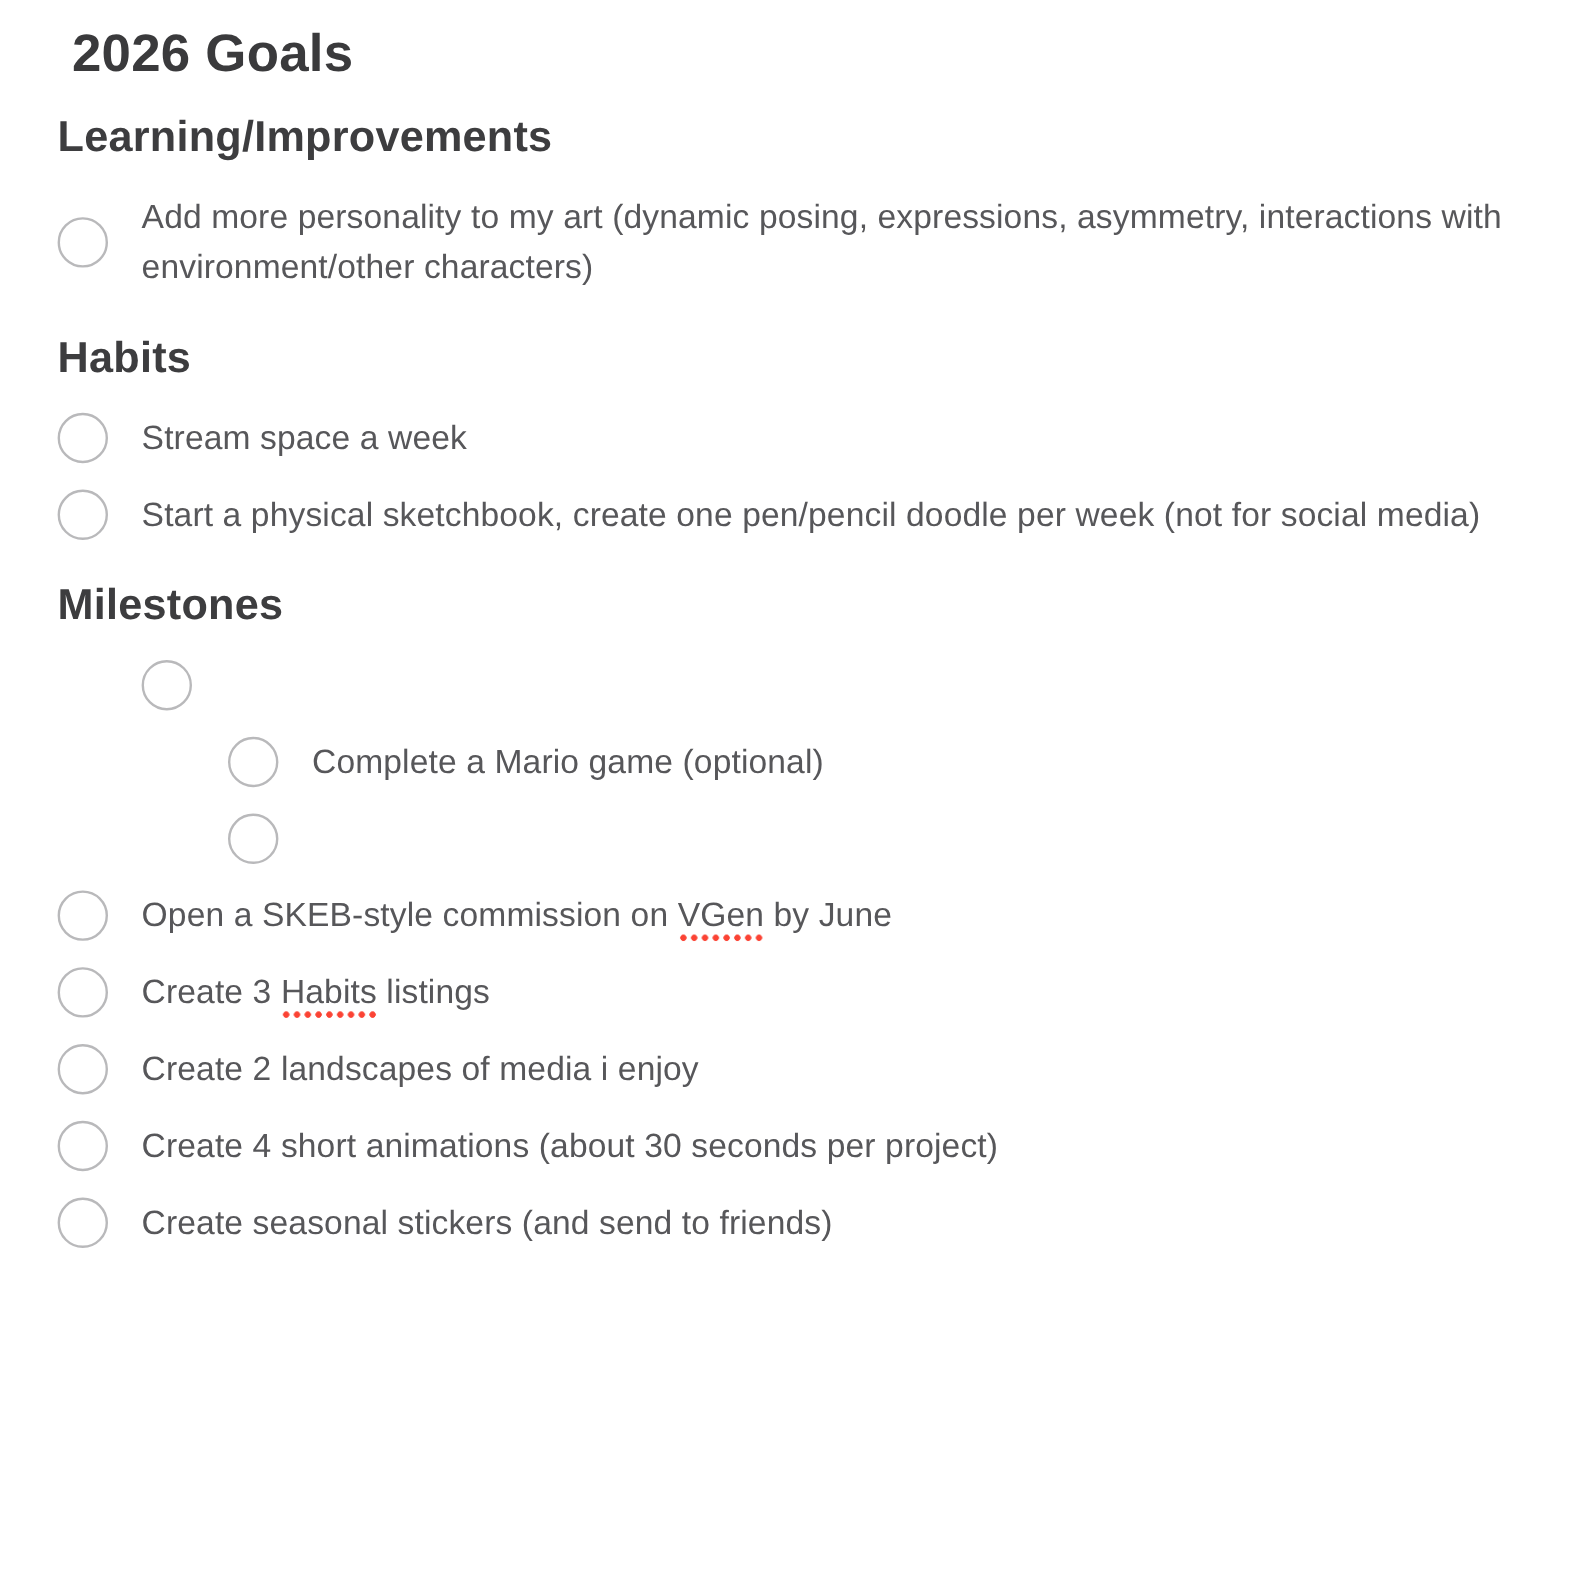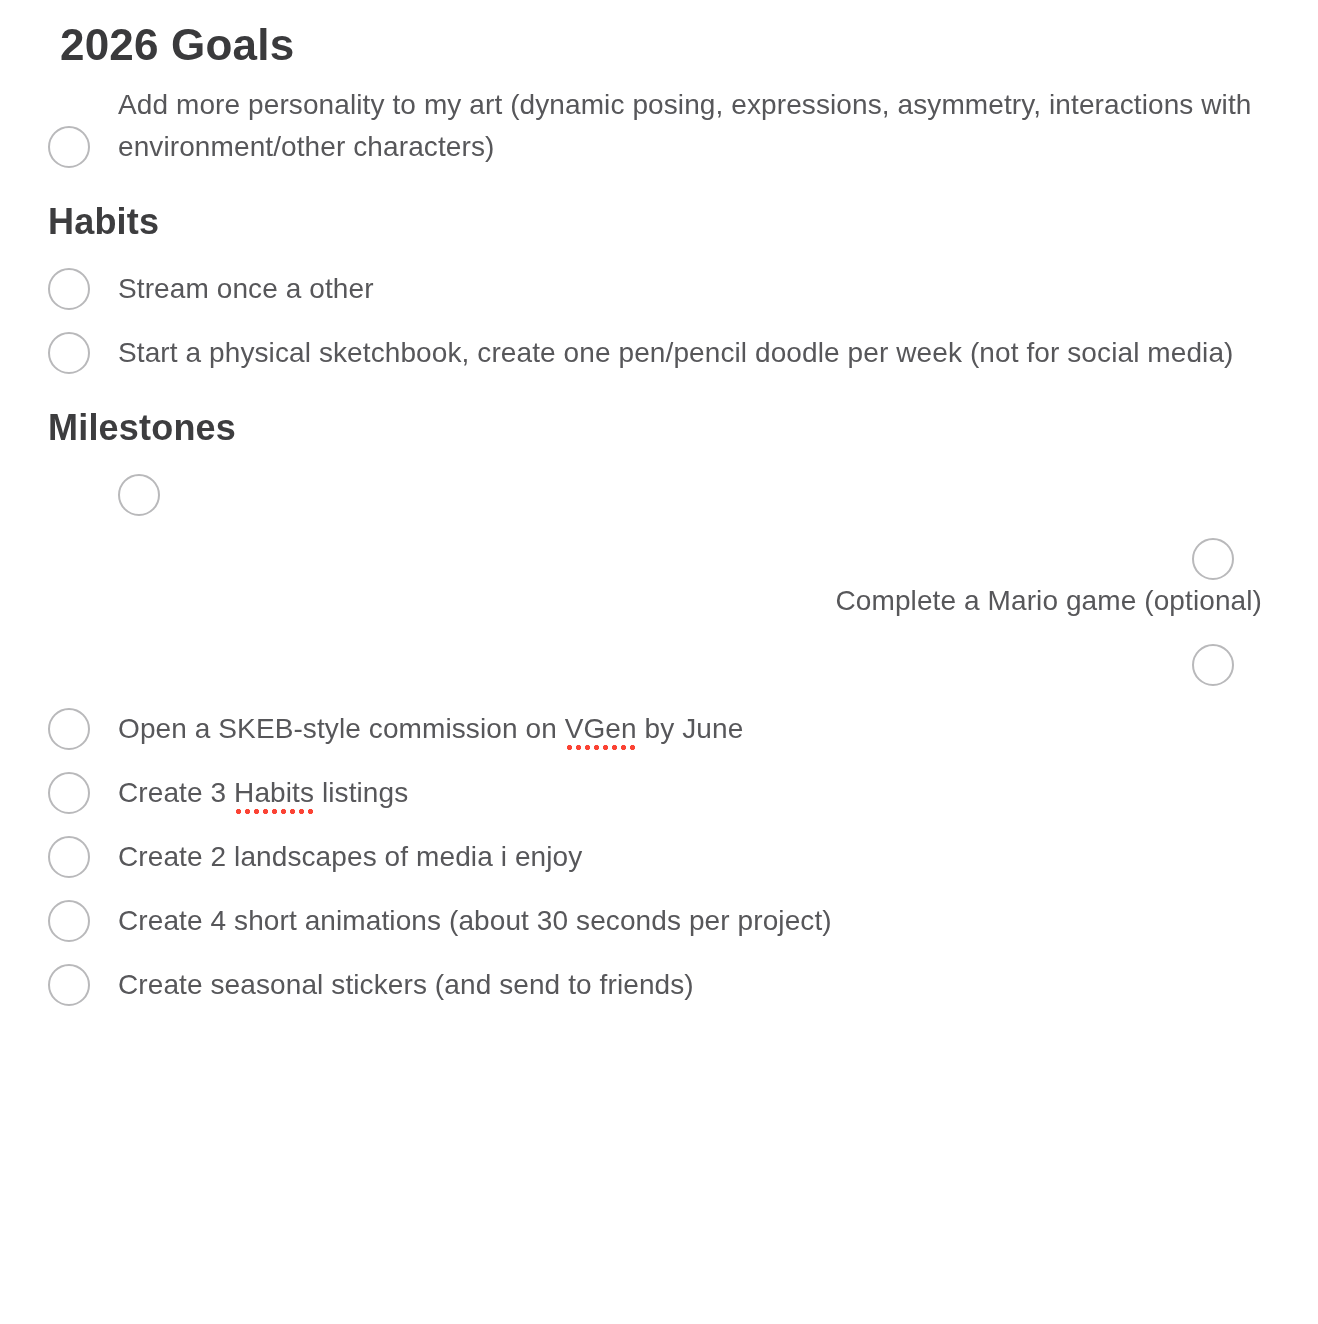--- a/index.html
+++ b/index.html
@@ -31,25 +31,25 @@
     font-weight: 700;
     color: #3d3d3f;
     margin: 32px 0 24px 0;
     letter-spacing: 0.2px;
   }
   .section-heading.first {
     margin-top: 20px;
   }
   .item {
     display: flex;
-    align-items: flex-end;
+    align-items: center;
     margin-bottom: 22px;
   }
   .item.lvl1 { margin-left: 70px; }
-  .item.lvl2 { margin-left: 142px; flex-direction: column; }
+  .item.lvl2 { margin-left: 142px; }
   .circle {
     flex: none;
     width: 42px;
     height: 42px;
     border: 2.5px solid #b9b9bb;
     border-radius: 50%;
     background: transparent;
     margin-right: 28px;
   }
   .txt {
@@ -66,32 +66,33 @@
     background-repeat: repeat-x;
   }
 </style>
 </head>
 <body>
 
 <div class="note">
 
   <h1 class="note-title">2026 Goals</h1>
 
+  <h2 class="section-heading first">Learning/Improvements</h2>
 
   <div class="item lvl0">
     <span class="circle"></span>
     <span class="txt">Add more personality to my art (dynamic posing, expressions, asymmetry, interactions with environment/other characters)</span>
   </div>
 
 
   <h2 class="section-heading">Habits</h2>
 
   <div class="item lvl0">
     <span class="circle"></span>
-    <span class="txt">Stream once a other</span>
+    <span class="txt">Stream space a week</span>
   </div>
 
   <div class="item lvl0">
     <span class="circle"></span>
     <span class="txt">Start a physical sketchbook, create one pen/pencil doodle per week (not for social media)</span>
   </div>
 
   <h2 class="section-heading">Milestones</h2>
 
 

